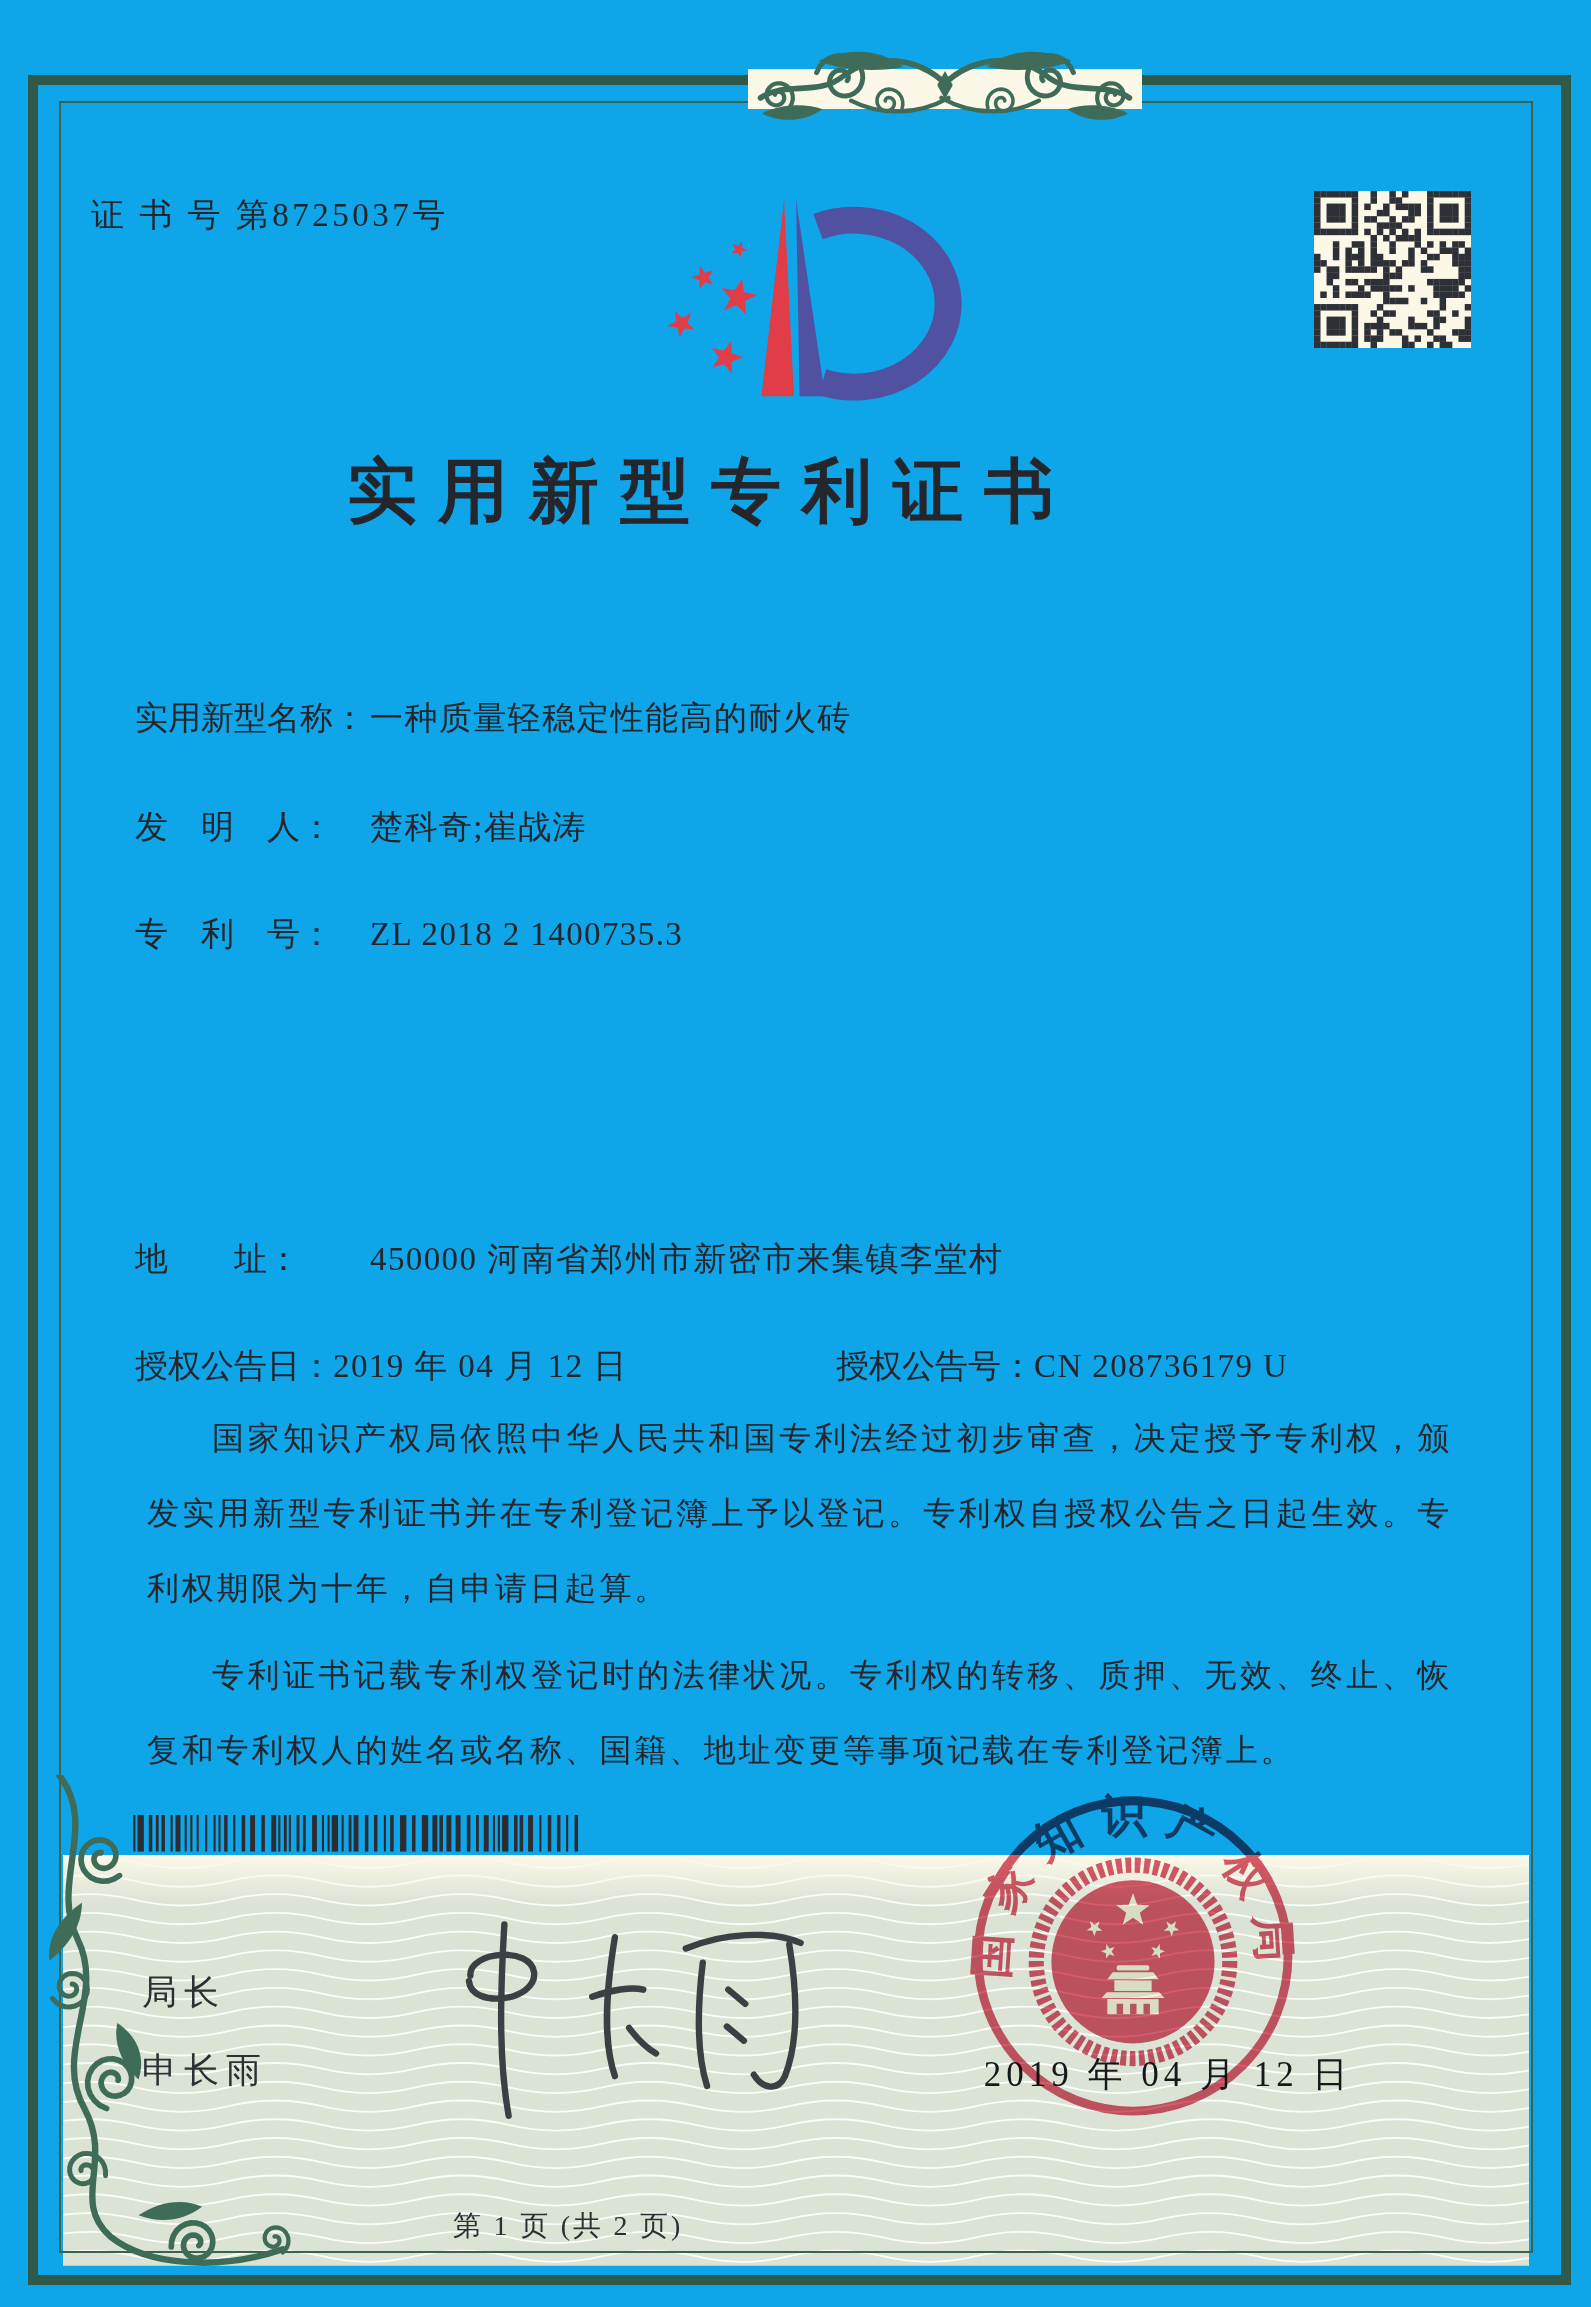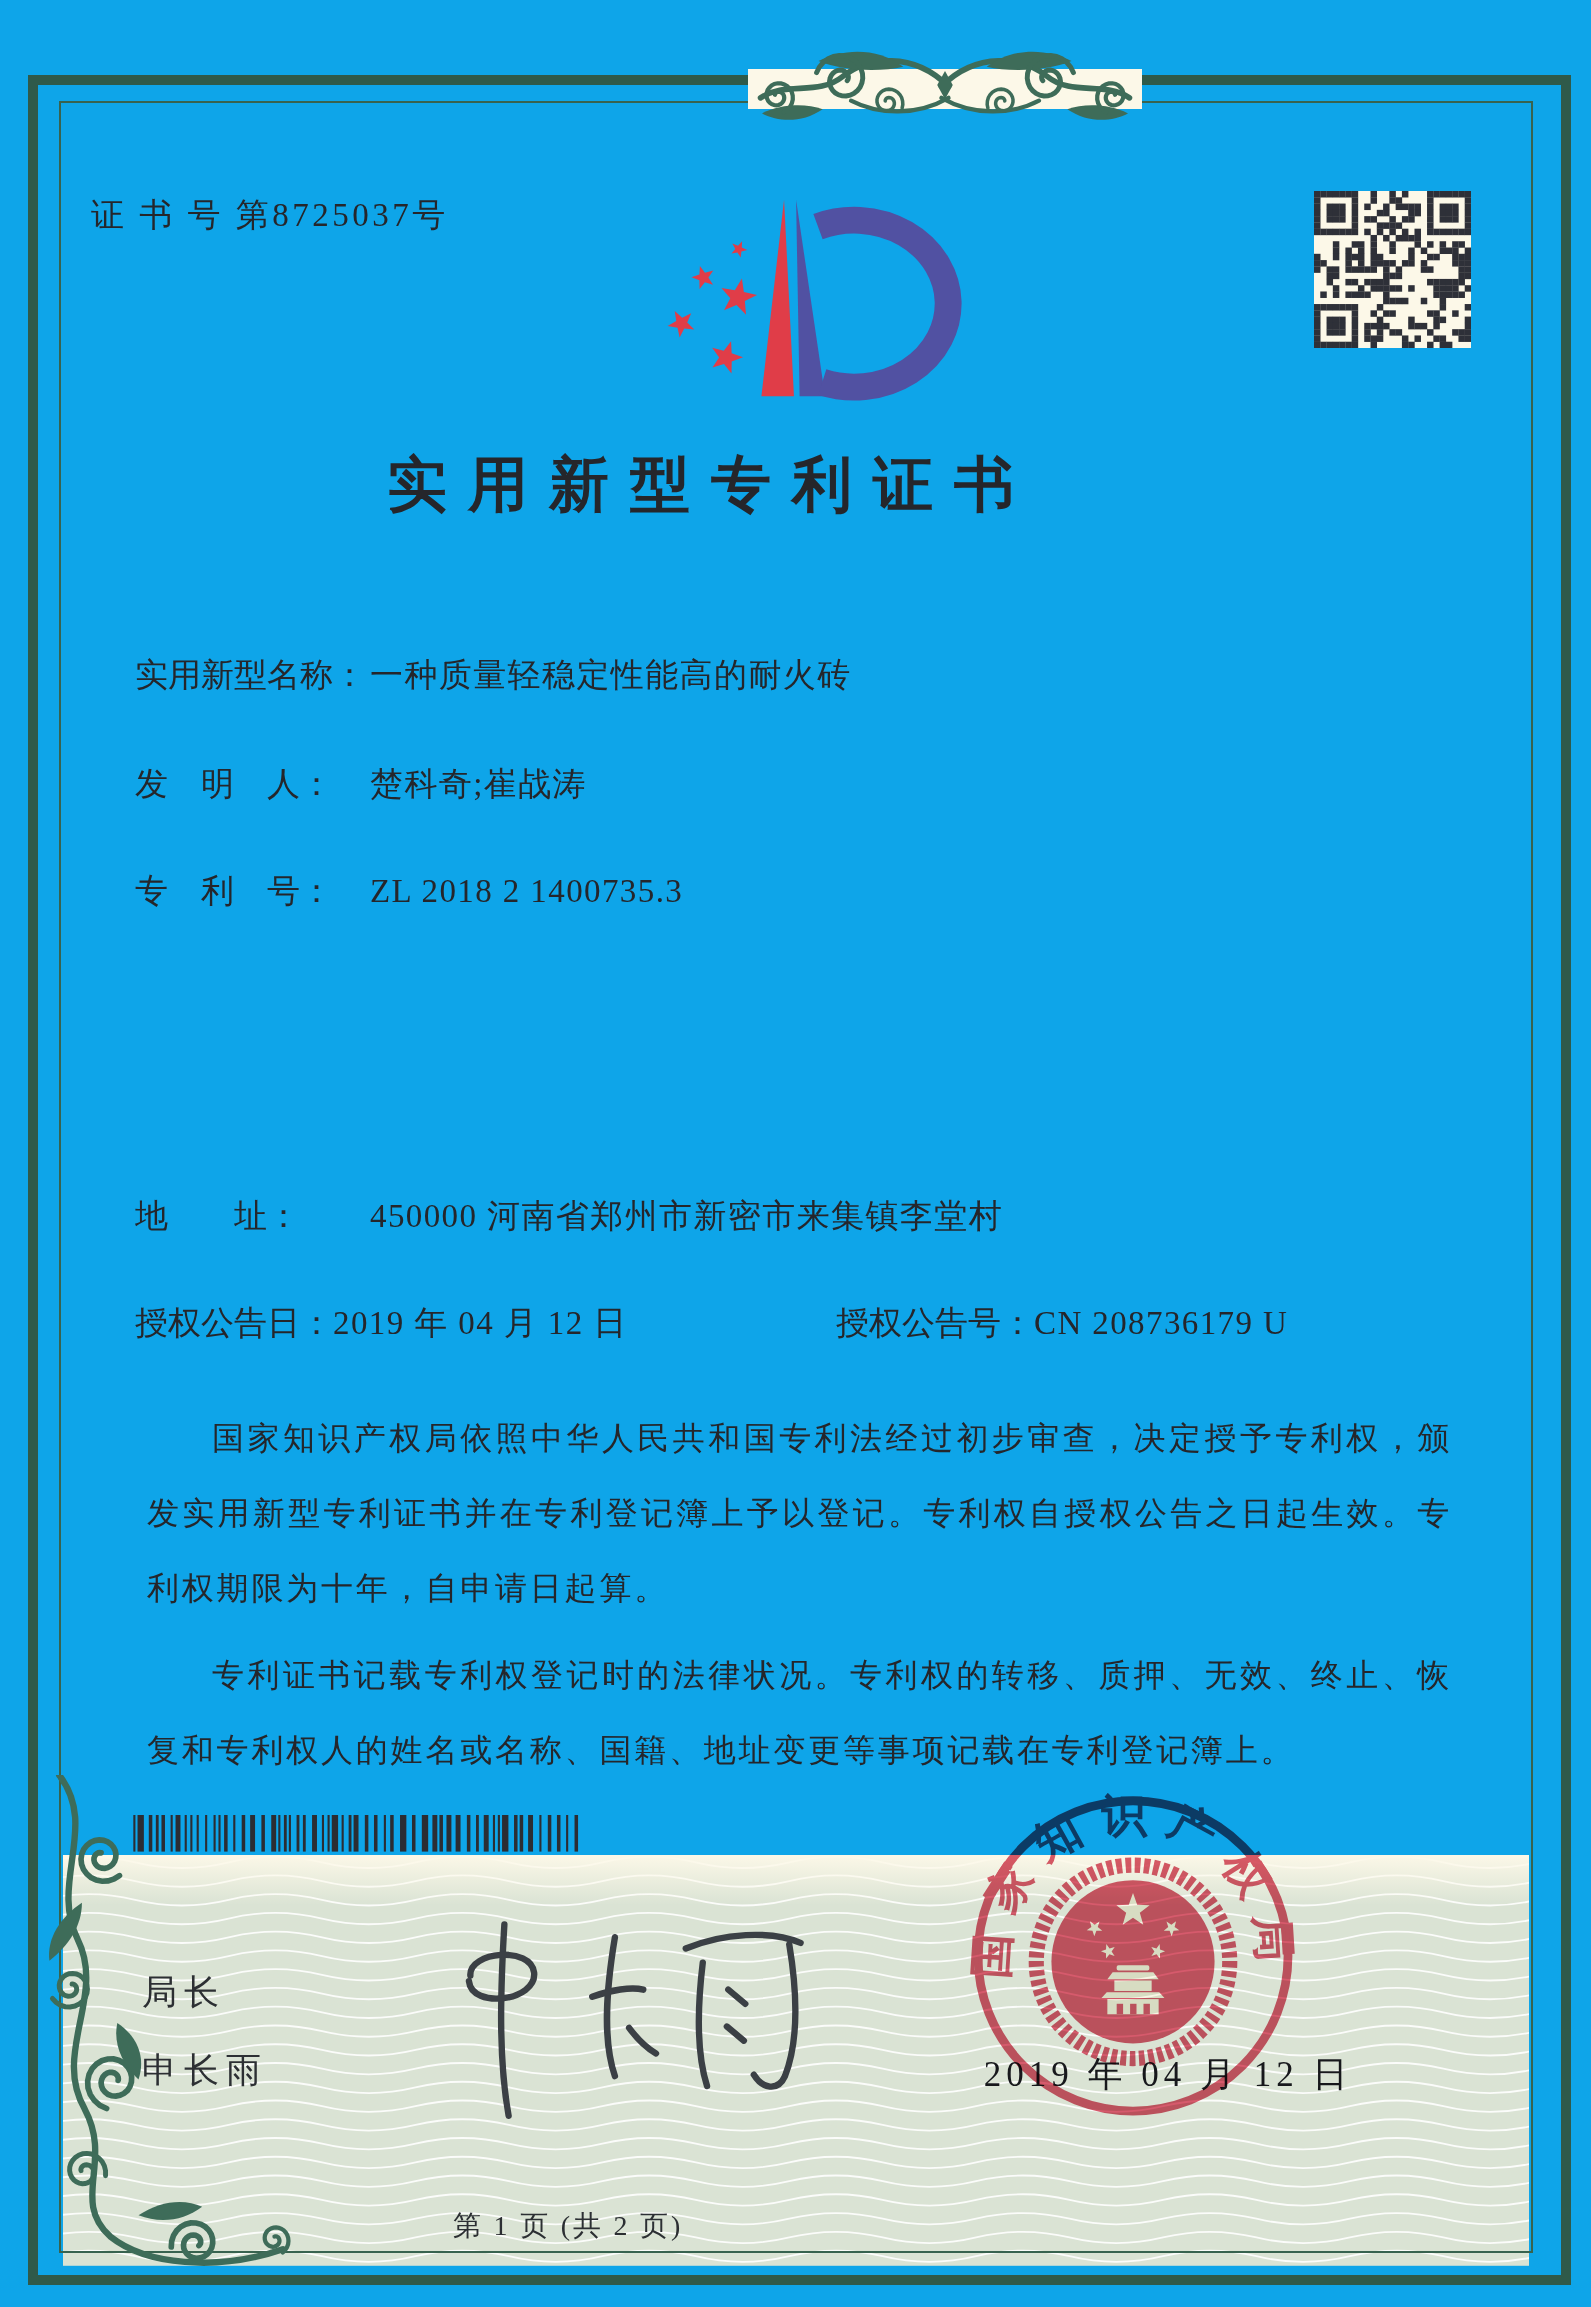--- a/index.html
+++ b/index.html
@@ -7,23 +7,23 @@
         font-family:"Liberation Serif","DejaVu Serif",serif;color:#25262b;}
   .abs{position:absolute;}
   
   .frame-outer{left:28px;top:75px;width:1523px;height:2190px;border:10.6px solid #2f5a4a;z-index:3;}
   .frame-inner{left:59px;top:101px;width:1470px;height:2148px;border:2.8px solid #38634f;z-index:3;}
   
   .band{left:63px;top:1855px;width:1466px;height:411px;z-index:1;}
   .band-fade{left:63px;top:1855px;width:1466px;height:50px;z-index:2;
              background:linear-gradient(#fcf8e8,rgba(252,248,232,0));}
   .cert-no{left:91px;top:193px;font-size:33px;letter-spacing:3.5px;z-index:5;}
-  .doc-title{left:0;top:445px;width:1422px;text-align:center;font-size:60px;font-weight:bold;
+  .doc-title{left:0;top:445px;width:1422px;text-align:center;font-size:70px;font-weight:bold;
              letter-spacing:21px;z-index:5;}
-  .frow{left:135px;font-size:33px;z-index:5;white-space:nowrap;}
+  .frow{left:135px;font-size:33px;z-index:5;white-space:nowrap;margin-top:43px;}
   .flabel{display:inline-block;min-width:235px;}
   .fvalue{letter-spacing:1.4px;}
   .grant2{position:absolute;left:701px;top:0;}
   .bodytext{left:135px;top:1389px;width:1329px;font-size:32px;line-height:75px;
             text-align:justify;z-index:5;letter-spacing:2.8px;}
   .bodytext p{margin:12px;text-indent:65px;}
   .officer{left:142px;font-size:35px;letter-spacing:7px;z-index:6;color:#2c2f33;}
   .seal-date{left:970px;top:2051px;width:396px;text-align:center;font-size:35px;
              letter-spacing:5px;z-index:6;color:#17181c;}
   .footer{left:453px;top:2207px;width:566px;font-size:28px;

